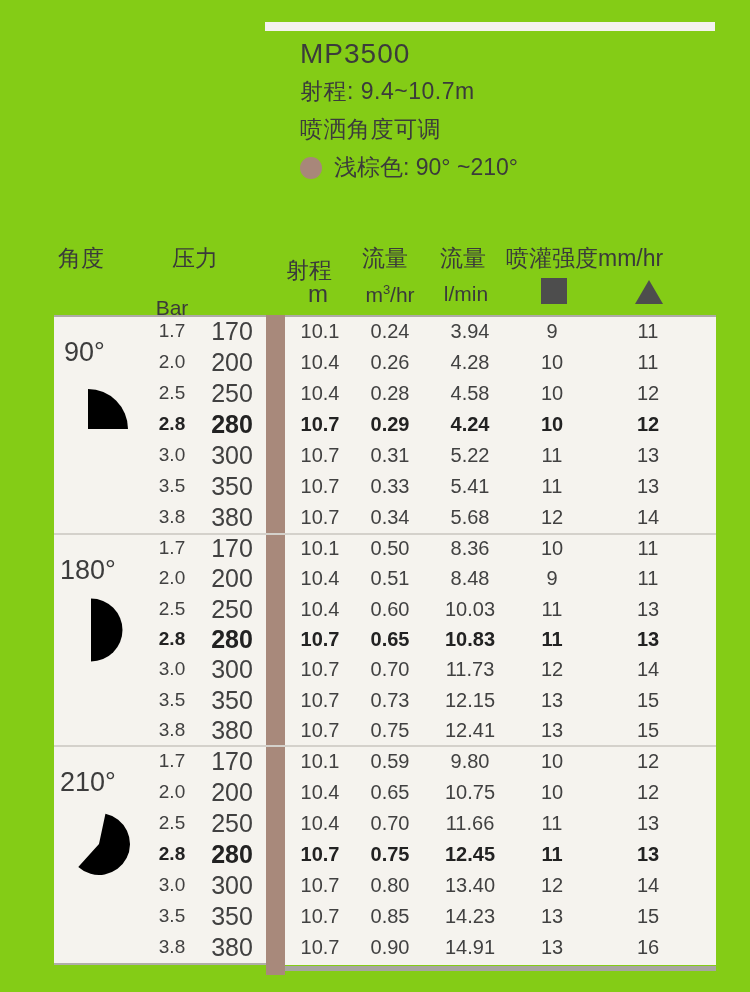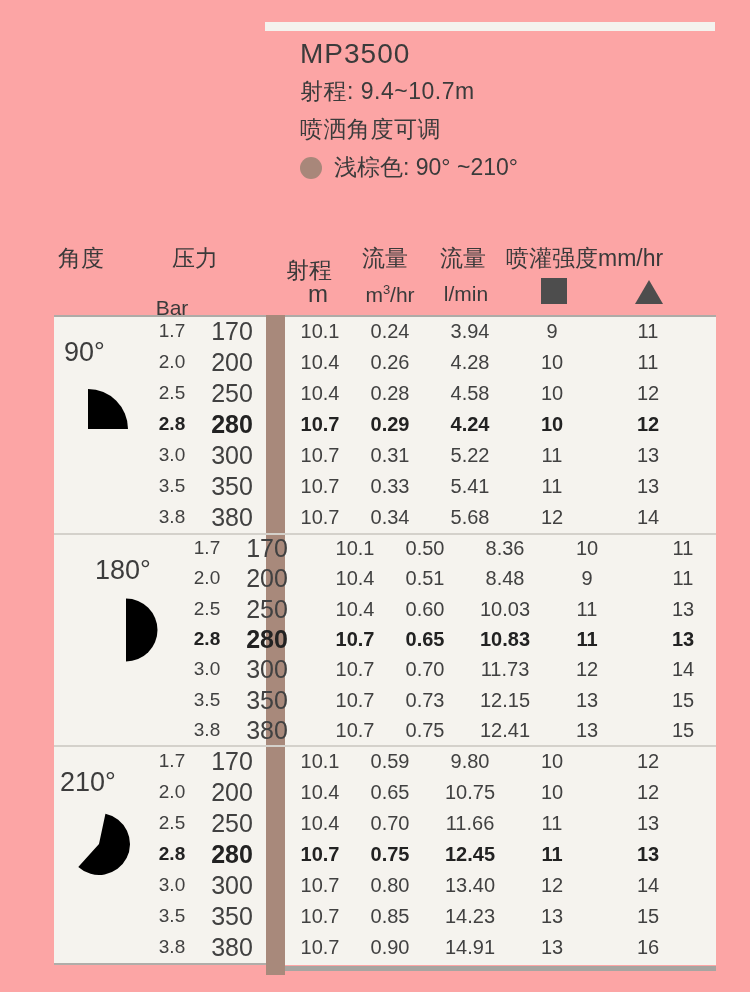--- a/index.html
+++ b/index.html
@@ -1,17 +1,17 @@
 <!DOCTYPE html>
 <html><head>
 <meta charset="utf-8">
 <style>
   * { margin:0; padding:0; box-sizing:border-box; }
   body { background:#fff; font-family:"Liberation Sans", sans-serif; }
-  .page { position:relative; width:750px; height:992px; background:#fca5a5; overflow:hidden; color:#3d3d3d; }
+  .page { position:relative; width:750px; height:992px; background:#84cc16; overflow:hidden; color:#3d3d3d; }
 
   .top-strip { position:absolute; left:265px; top:22px; width:450px; height:9px; background:#f4f2ee; }
 
   .product-header { position:absolute; left:300px; top:38px; }
   .model { font-size:28px; color:#3b3b3b; letter-spacing:1px; margin-bottom:6px; }
   .spec-line { font-size:23px; color:#3b3b3b; margin-bottom:7px; letter-spacing:0.5px; }
   .legend { display:flex; align-items:center; margin-top:3px; }
   .legend-dot { width:22px; height:22px; border-radius:50%; background:#a8877a; margin-right:12px; }
   .legend-text { font-size:23px; color:#3b3b3b; }
 
@@ -26,21 +26,21 @@
   
   .table-body { position:absolute; left:54px; top:315px; width:662px; height:650px;
       background:#f5f3ee; border-top:2px solid #aeaba7; }
   .brown-bar { position:absolute; left:266px; top:315px; width:19px; height:660px; background:#a8897b; }
   .divider { position:absolute; left:54px; width:662px; height:2px; background:#d4d1cb; }
   .d1 { top:533px; } .d2 { top:745px; }
   .bottom-thin { position:absolute; left:54px; top:963px; width:212px; height:2px; background:#b0ada9; }
   .bottom-thick { position:absolute; left:285px; top:966px; width:431px; height:5px; background:#a7a5a1; }
 
   .section { position:absolute; left:54px; width:662px; }
-  .s0 { top:315px; height:218px; } .s1 { top:533px; height:156px;margin-left:35px; } .s2 { top:745px; height:218px; }
+  .s0 { top:315px; height:218px; } .s1 { top:533px; height:156px; } .s2 { top:745px; height:218px; }
   .angle-label { position:absolute; left:10px; top:22px; font-size:27px; color:#3c3c3c; }
   .sector { position:absolute; }
   .sec90  { left:34px; top:72px; }
   .sec180 { left:36px; top:65px; }
   .sec210 { left:16px; top:62px; }
 
   .rows { position:absolute; left:0; top:0; width:662px; height:100%; }
   .row { position:relative; width:662px; }
   .s0 .row, .s2 .row { height:31.1px; }
   .s1 .row { height:30.3px; }

